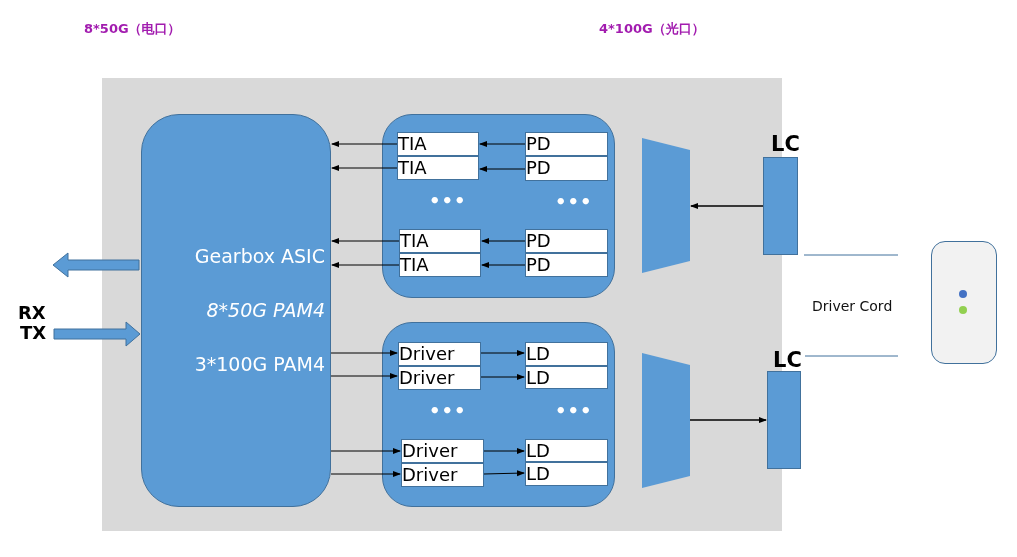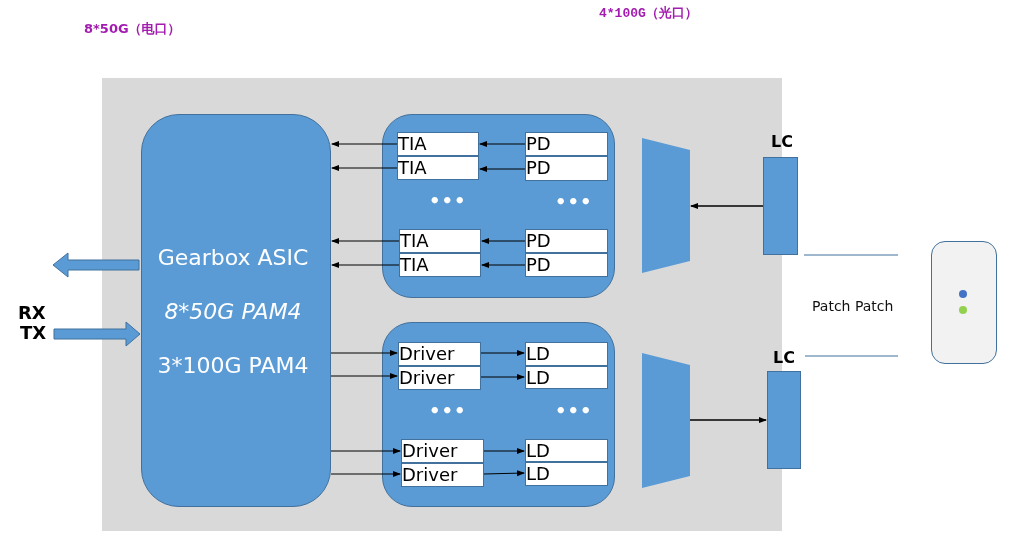--- a/index.html
+++ b/index.html
@@ -1,37 +1,37 @@
 <!DOCTYPE html>
 <html><head>
 <meta charset="utf-8">
 <style>
   html, body { margin:0; padding:0; background:#ffffff; }
   body { width:1017px; height:557px; position:relative; overflow:hidden; font-family:"DejaVu Sans", sans-serif; }
   .abs { position:absolute; }
   .hdr { font-weight:bold; font-size:13px; color:#a21caf; white-space:nowrap; }
   .panel { left:102px; top:78px; width:680px; height:453px; background:#d9d9d9; }
   .asic { left:141px; top:114px; width:190px; height:393px; background:#5b9bd5; border:1px solid #41719c; border-radius:38px; box-sizing:border-box; }
-  .asic-line { left:141px; width:184px; text-align:center; color:#ffffff; font-size:22px; }
+  .asic-line { left:141px; width:184px; text-align:right; color:#ffffff; font-size:19px; }
   .group { background:#5b9bd5; border:1px solid #41719c; border-radius:30px; box-sizing:border-box; }
   .cell { background:#ffffff; border:1px solid #41719c; box-sizing:border-box; font-size:18px; color:#000; line-height:22px; }
   .dots { color:#ffffff; font-size:18px; font-weight:bold; letter-spacing:1px; }
-  .lc-label { font-weight:bold; font-size:16px; color:#000; }
+  .lc-label { font-weight:bold; font-size:21px; color:#000; }
   .lc { background:#5b9bd5; border:1px solid #41719c; box-sizing:border-box; }
   .side-label { font-weight:bold; font-size:18px; color:#000; }
   .patch { font-size:14px; color:#111; }
   .device { left:931px; top:241px; width:66px; height:123px; background:#f2f2f2; border:1px solid #41719c; border-radius:14px; box-sizing:border-box; }
   .led { width:8px; height:8px; border-radius:50%; }
   svg.overlay { position:absolute; left:0; top:0; }
 </style>
 </head>
 <body>
 
 <div class="abs hdr" style="left:84px; top:20px;">8*50G（电口）</div>
-<div class="abs hdr" style="left:599px; top:4px;font-family:Liberation Mono, monospace;">4*100G（光口）</div>
+<div class="abs hdr" style="left:599px; top:20px;">4*100G（光口）</div>
 
 <div class="abs panel"></div>
 
 <div class="abs asic"></div>
 <div class="abs asic-line" style="top:245px;">Gearbox ASIC</div>
 <div class="abs asic-line" style="top:299px;font-style:italic;">8*50G PAM4</div>
 <div class="abs asic-line" style="top:353px;">3*100G PAM4</div>
 
 <div class="abs group" style="left:382px; top:114px; width:233px; height:184px;"></div>
 <div class="abs cell" style="left:397px; top:132px; width:82px; height:24px;">TIA</div>
@@ -58,21 +58,21 @@
 <div class="abs dots" style="left:555px; top:400px;">•••</div>
 
 <div class="abs lc-label" style="left:771px; top:132px;">LC</div>
 <div class="abs lc" style="left:763px; top:157px; width:35px; height:98px;"></div>
 <div class="abs lc-label" style="left:773px; top:348px;">LC</div>
 <div class="abs lc" style="left:767px; top:371px; width:34px; height:98px;"></div>
 
 <div class="abs side-label" style="left:18px; top:254px;margin-top:48px;">RX</div>
 <div class="abs side-label" style="left:20px; top:322px;">TX</div>
 
-<div class="abs patch" style="left:812px; top:298px;">Patch Patch</div>
+<div class="abs patch" style="left:812px; top:298px;">Driver Cord</div>
 
 <div class="abs device"></div>
 <div class="abs led" style="left:959px; top:290px; background:#4472c4;"></div>
 <div class="abs led" style="left:959px; top:306px; background:#92d050;"></div>
 
 <svg class="overlay" width="1017" height="557">
   <defs>
     <marker id="ah" markerWidth="8" markerHeight="8" refX="7" refY="4" orient="auto" markerUnits="userSpaceOnUse">
       <path d="M0,1 L8,4 L0,7 Z" fill="#000"></path>
     </marker>

